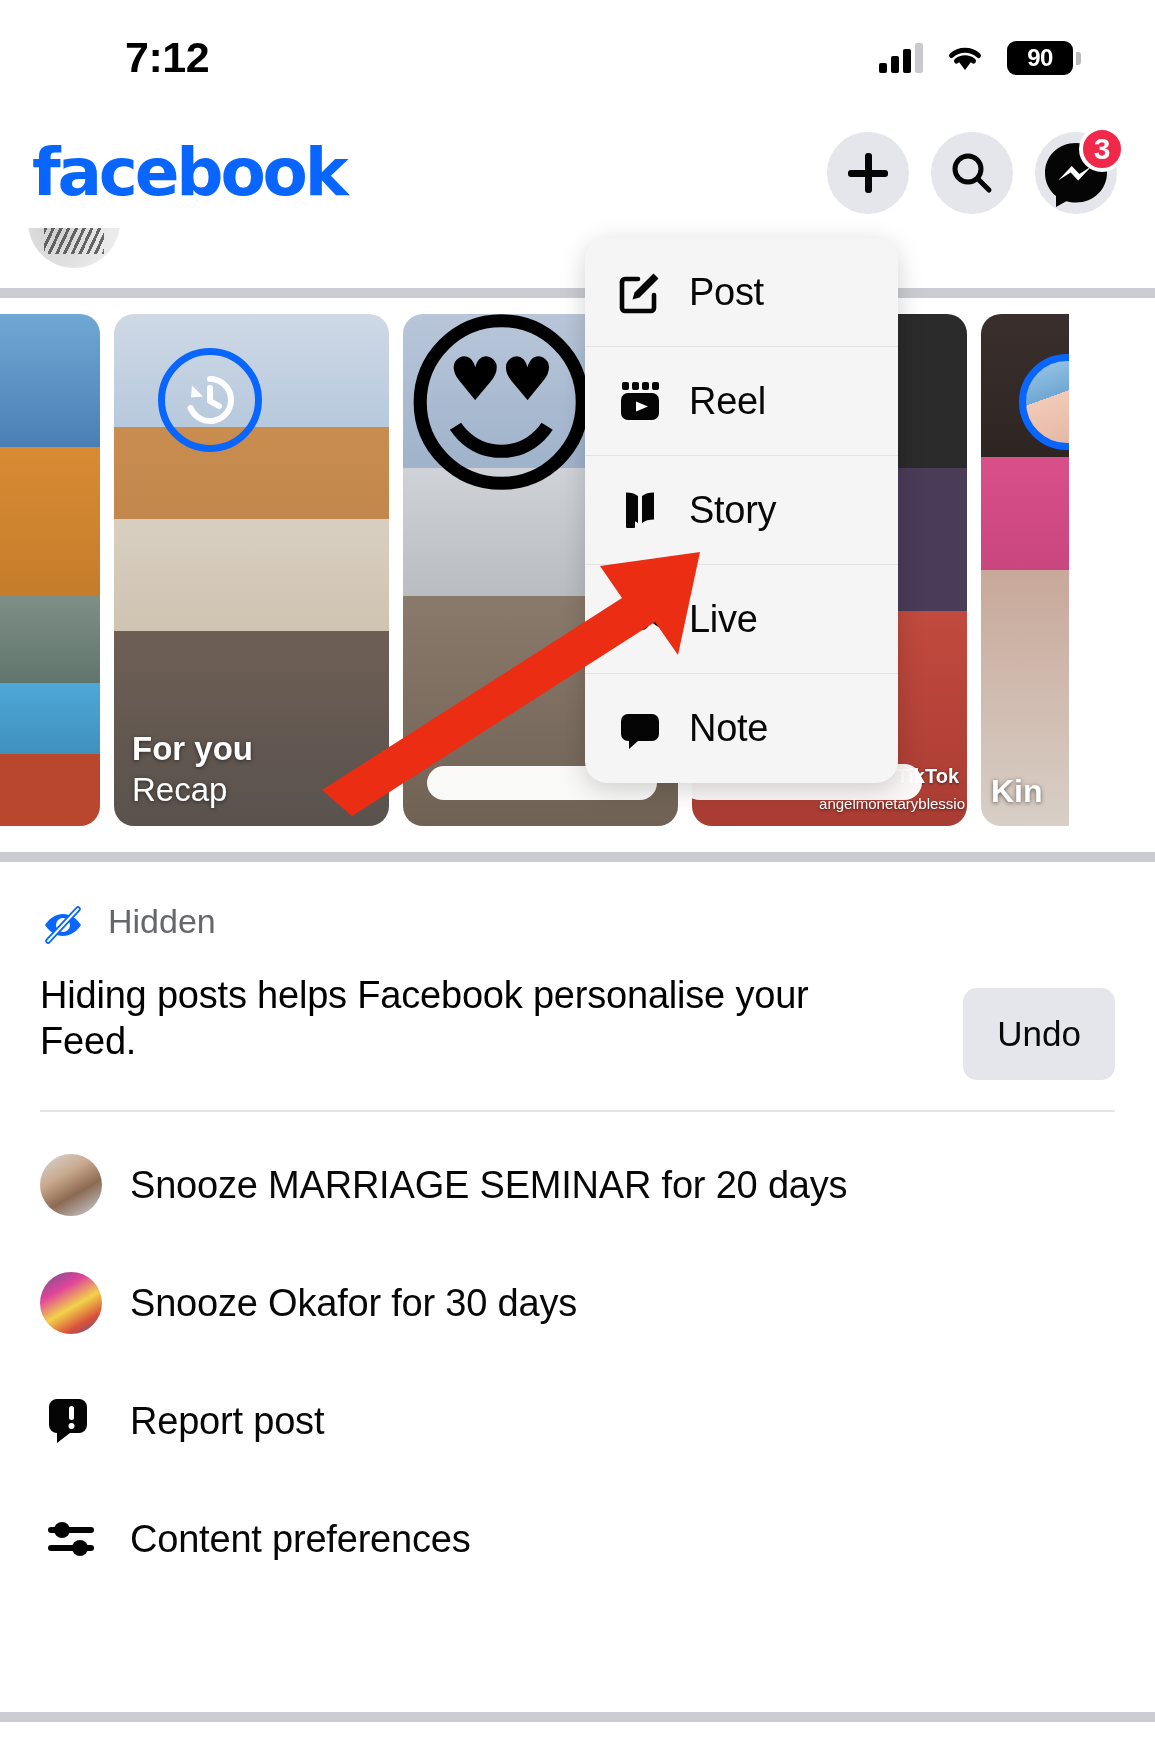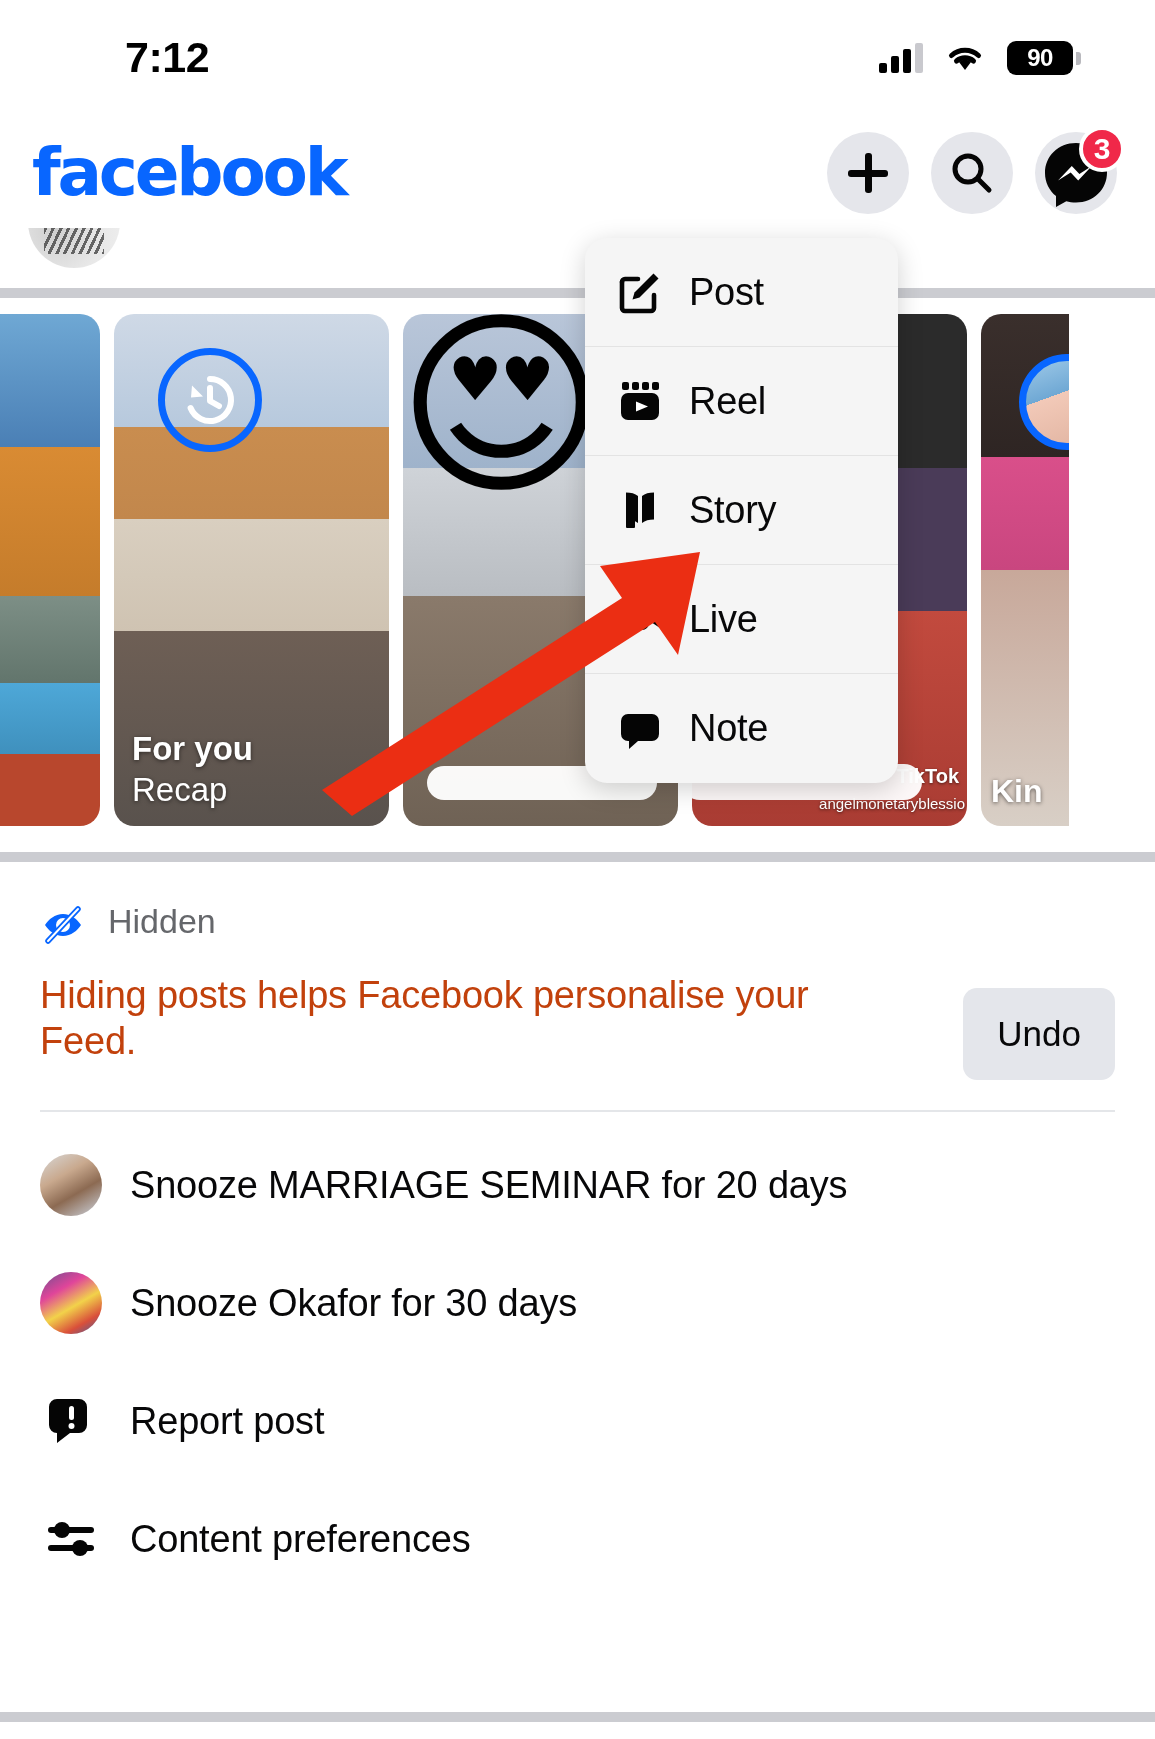--- a/index.html
+++ b/index.html
@@ -196,21 +196,21 @@
   .hidden-row {
     display:flex; align-items:flex-start; gap: 22px; padding-top: 32px;
   }
   .hidden-row .hr-icon { width: 46px; height: 46px; }
   .hidden-row .hr-label { font-size: 34px; color:#65676B; }
   .desc-row {
     display:flex; align-items:flex-start; justify-content:space-between;
     gap: 30px; padding-top: 24px; padding-bottom: 30px;
   }
   .desc-text {
-    font-size: 38px; color:#c2410c; line-height: 1.22; max-width: 800px;
+    font-size: 38px; color:#000000; line-height: 1.22; max-width: 800px;
     letter-spacing: -0.2px;
   }
   .undo-btn {
     flex: 0 0 auto; background:#E4E6EB; border-radius: 14px;
     padding: 26px 34px; font-size: 35px; color:#080809; cursor:pointer;
     margin-top: 16px;
   }
   .divider { height: 2px; background:#E4E6E9; margin: 0 0 0 0; }
 
   .opt-row {

